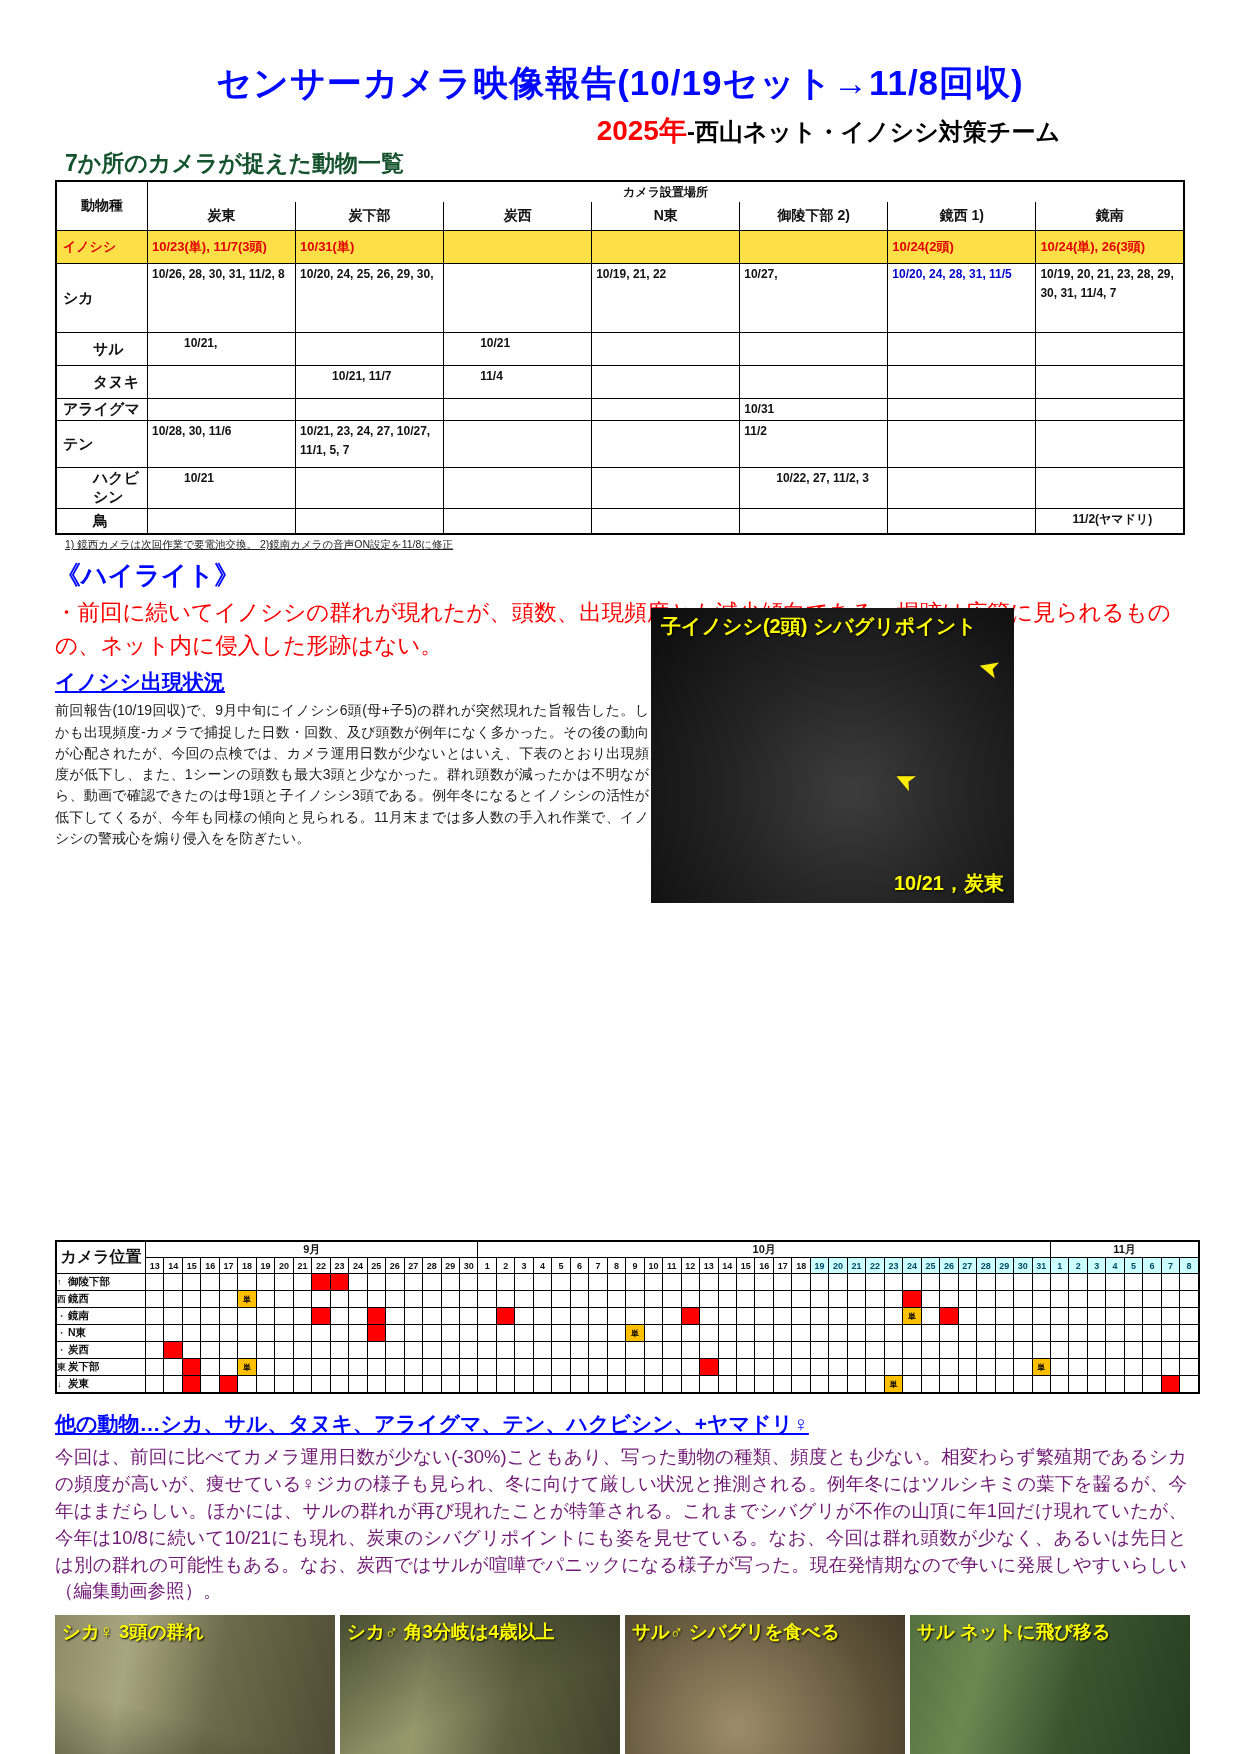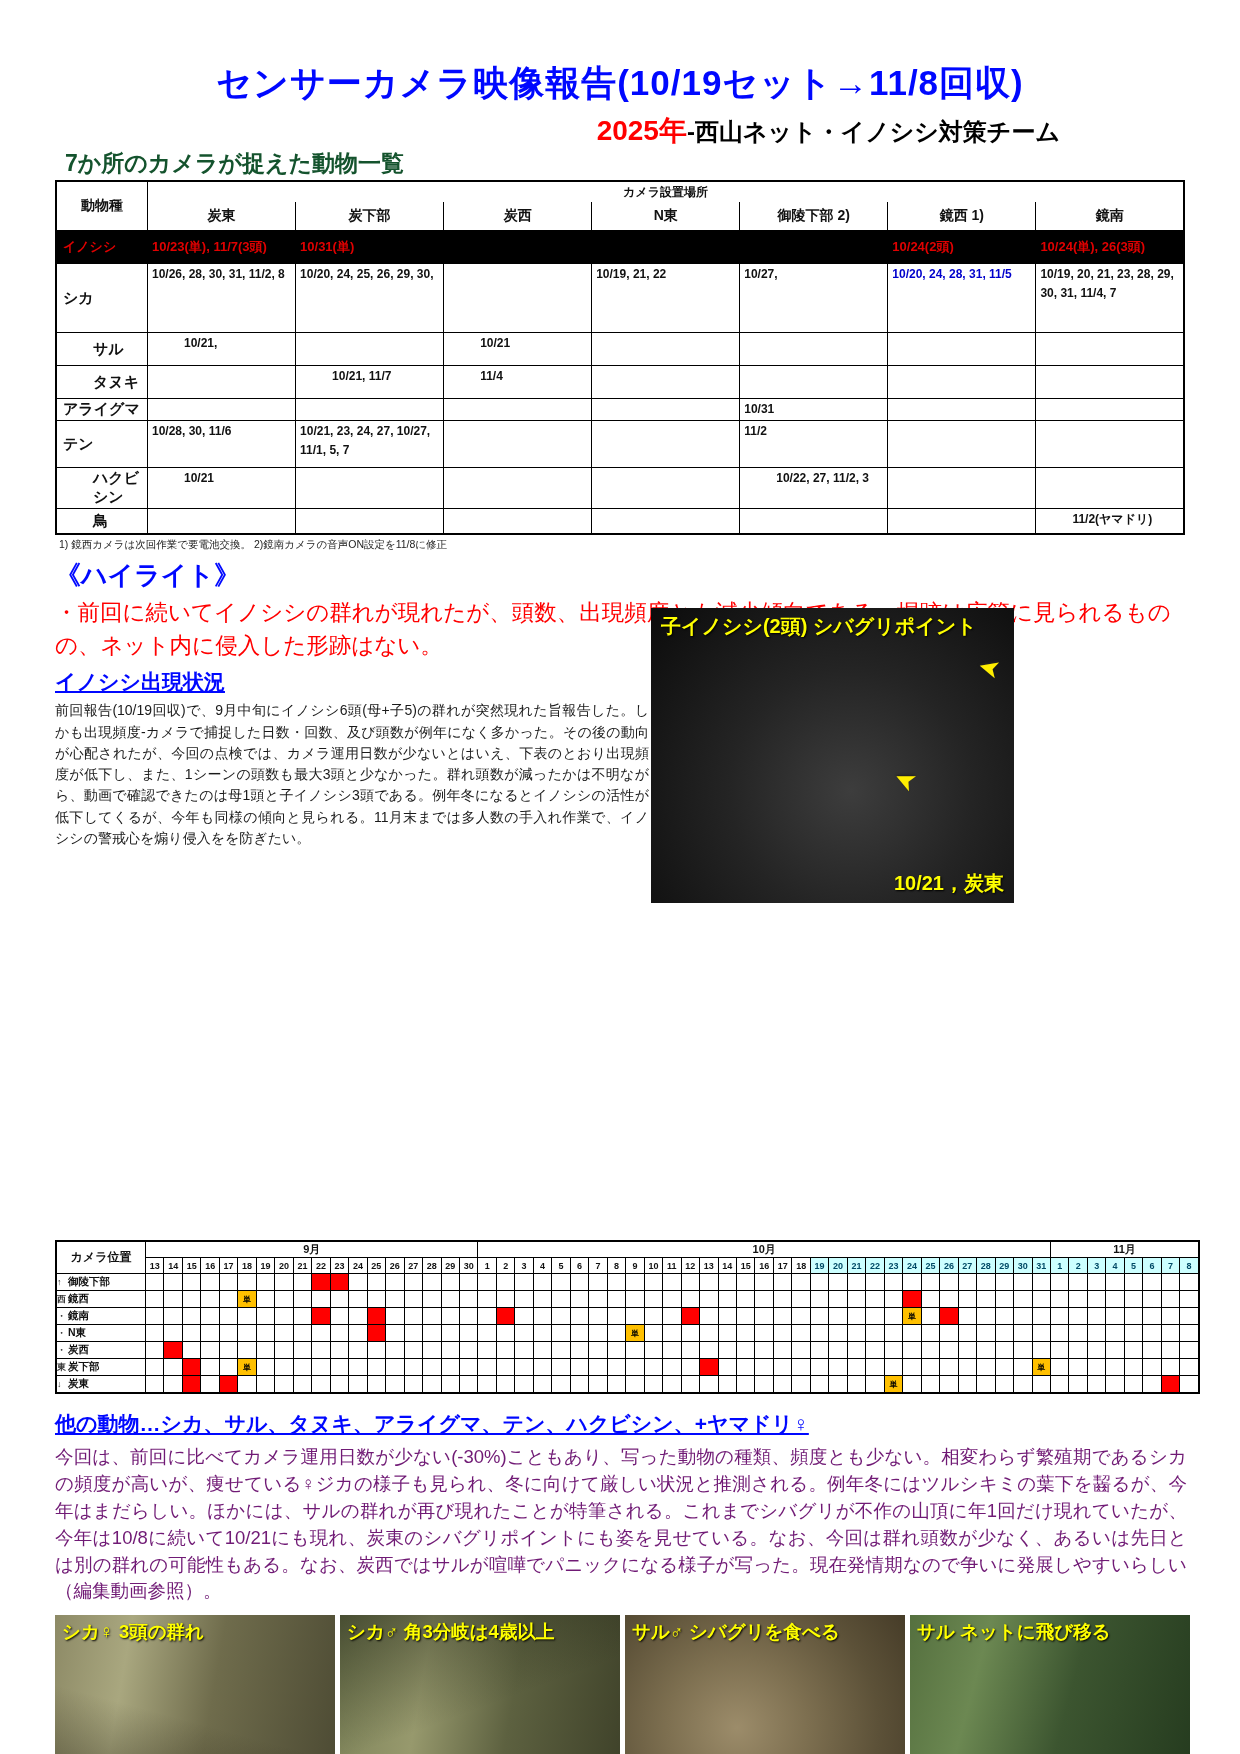--- a/index.html
+++ b/index.html
@@ -16,48 +16,48 @@
   .content{position:absolute;top:180px;left:55px;width:1135px;}
   
   table.animals{border-collapse:collapse;width:1130px;table-layout:fixed;}
   table.animals th,table.animals td{border:1px solid #000;padding:1px 4px;vertical-align:top;}
   table.animals{border:2px solid #000;}
   .animals thead th{font-size:14px;font-weight:bold;text-align:center;vertical-align:middle;}
   .animals th.loc-band{border-bottom:none;font-size:12px;height:18px;}
   .animals tr.loc-row th{border-top:none;height:26px;}
   .animals td.animal-name{font-size:15px;font-weight:bold;vertical-align:middle;padding-left:6px;}
   .animals td.date-cell{font-size:12px;font-weight:bold;line-height:1.55;}
-  .animals tr.boar-row td{background:#000000;color:#e00000;height:30px;font-size:13px;vertical-align:middle;}
+  .animals tr.boar-row td{background:#fde047;color:#e00000;height:30px;font-size:13px;vertical-align:middle;}
   .animals tr.boar-row td.animal-name{color:#e00000;}
   .animals tr.block-cont td{border-top:none;padding-left:36px;}
   .animals td.blue{color:#0000cc;}
   .animals tr.r-shika td{height:66px;}
   .animals tr.r-saru td,.animals tr.r-tanuki td{height:30px;}
   .animals tr.r-ten td{height:44px;}
   .animals tr.r-haku td{height:30px;}
   .animals tr.r-tori td{height:22px;}
-  .footnote{font-size:10.5px;color:#222;margin:3px 0 6px 4px;}
+  .footnote{font-size:10.5px;color:#222;margin:3px 0 6px 10px;text-decoration:underline;}
   
   .hl-head{color:#0008ff;font-size:26px;font-weight:bold;margin:6px 0 4px 0;}
   .hl-bullet{color:#ff0000;font-size:22.5px;line-height:1.45;width:1130px;}
   
   .boar-wrap{position:relative;margin-top:4px;min-height:560px;}
   .sec-link{color:#0008ff;font-size:21px;font-weight:bold;text-decoration:underline;margin:2px 0 4px 0;display:inline-block;}
   .boar-body{width:594px;font-size:14px;line-height:1.52;color:#1a1a1a;text-align:justify;}
   .boar-photo{position:absolute;left:596px;top:-58px;width:363px;height:295px;
       background:radial-gradient(circle at 55% 62%,#3d3d3d 0%,#242424 45%,#0b0b0b 100%);}
   .boar-photo .cap{position:absolute;top:5px;left:10px;color:#ffff00;font-size:20px;font-weight:bold;text-shadow:1px 1px 2px #000;}
   .boar-photo .date{position:absolute;bottom:6px;right:10px;color:#ffff00;font-size:20px;font-weight:bold;text-shadow:1px 1px 2px #000;}
   .arrow{position:absolute;color:#ffee00;font-size:26px;font-weight:bold;text-shadow:1px 1px 2px #222;line-height:1;}
   .boar-photo .a1{right:14px;top:48px;transform:rotate(195deg);}
   .boar-photo .a2{right:98px;top:160px;transform:rotate(205deg);}
   
   table.timeline{border-collapse:collapse;width:1145px;table-layout:fixed;margin-top:14px;border:2px solid #000;}
   .timeline th,.timeline td{border:1px solid #000;padding:0;}
-  .timeline th.corner{width:88px;font-size:12px;font-weight:bold;}
+  .timeline th.corner{width:88px;font-size:16px;font-weight:bold;}
   .timeline th.month{font-size:11px;font-weight:bold;height:15px;}
   .timeline td.day{font-size:9px;font-weight:bold;text-align:center;height:15px;overflow:hidden;}
   .timeline td.day.active{background:#ccffff;color:#004a66;}
   .timeline td.rowlab{font-size:10.5px;font-weight:bold;text-align:left;white-space:nowrap;overflow:hidden;}
   .timeline td.rowlab .g{display:inline-block;width:11px;color:#333;font-size:9px;}
   .timeline tbody td{height:16px;}
   .timeline td.mk-r{background:#ff0000;}
   .timeline td.mk-y{background:#ffc000;font-size:8px;font-weight:bold;text-align:center;color:#000;}
   
   .others-head{margin-top:16px;}

